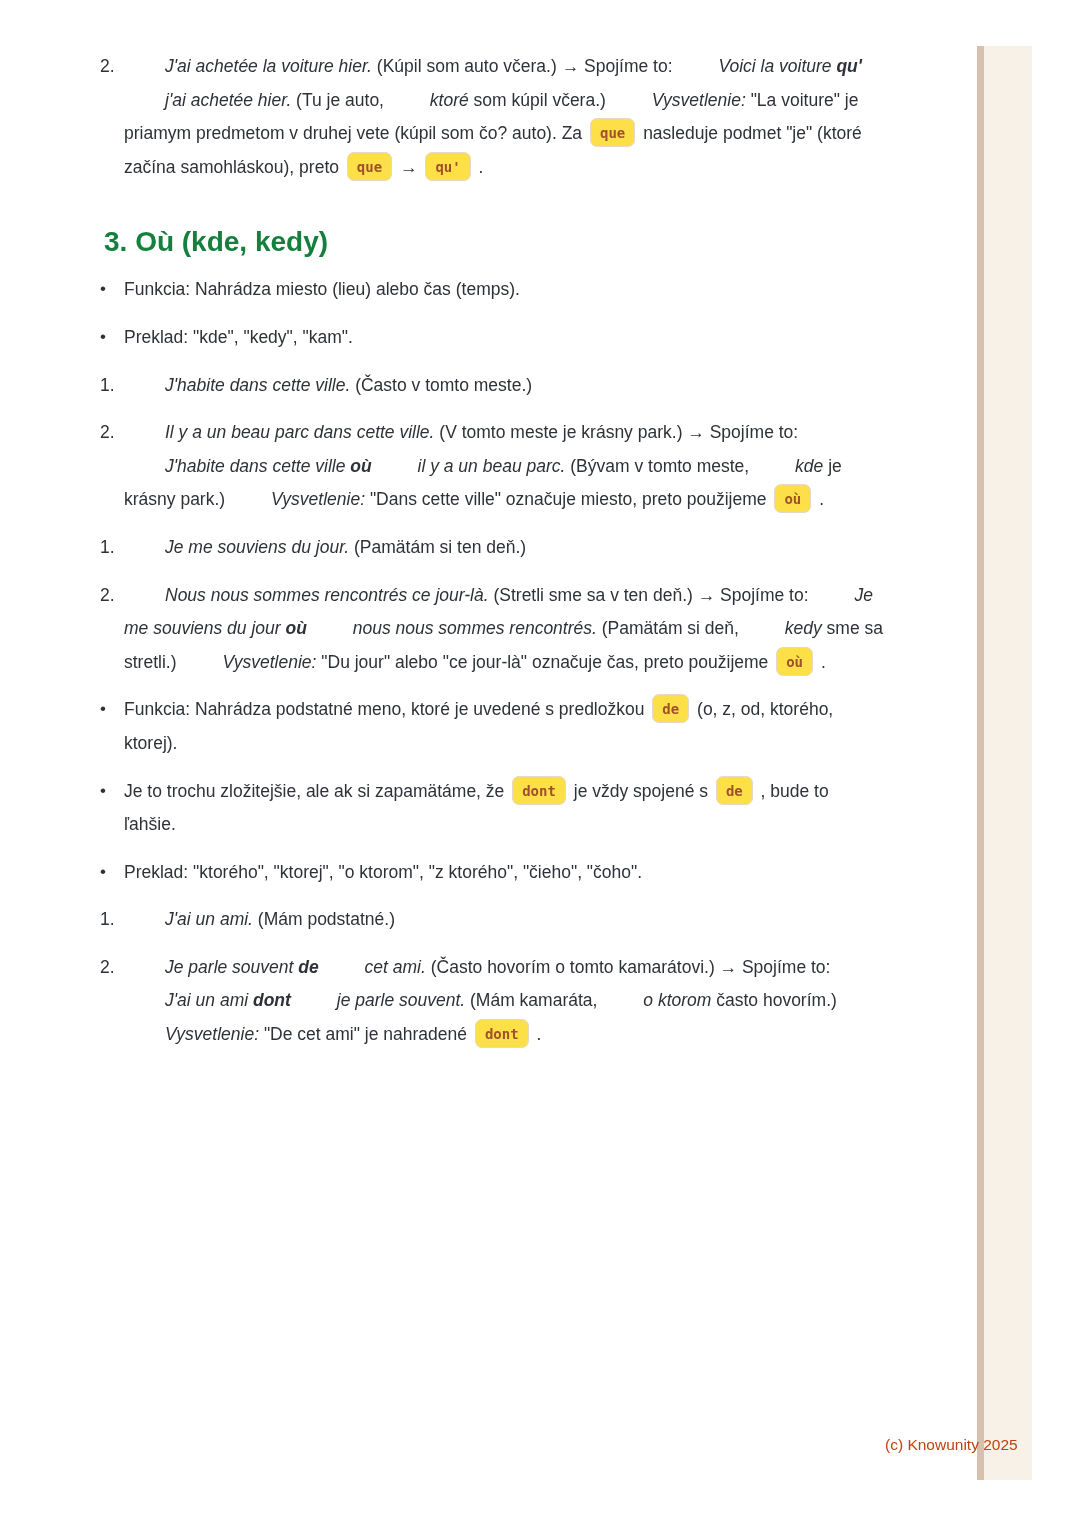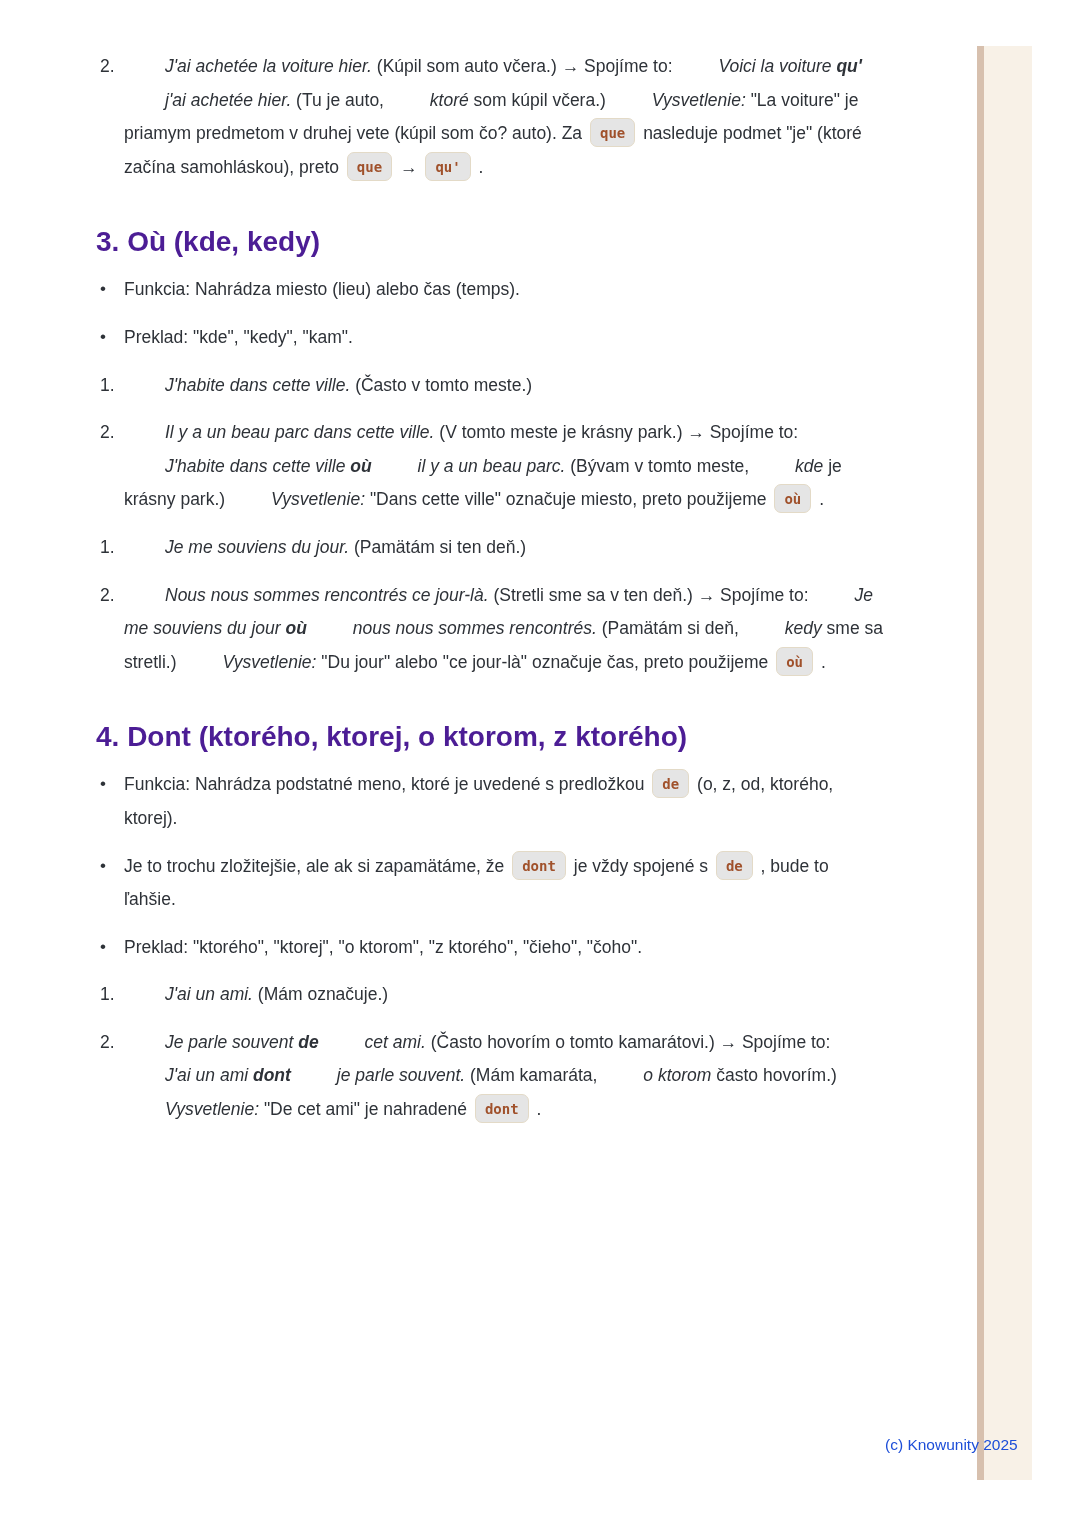--- a/index.html
+++ b/index.html
@@ -16,23 +16,23 @@
     position: absolute;
     left: 92px;
     top: 36px;
     width: 792px;
     font-size: 17.5px;
     line-height: 1.92;
   }
   .h2 {
     font-size: 28px;
     font-weight: 700;
-    color: #4c1d95;
+    color: #15803d;
     line-height: 1.25;
-    margin: 40px 0 10px 4px;
+    margin: 40px 0 10px 12px;
   }
   .h4 {
     font-size: 19px;
     font-weight: 700;
     color: #25282d;
     line-height: 1.4;
     margin: 38px 0 10px 0;
   }
   .li {
     display: flex;
@@ -51,21 +51,21 @@
   .seg-i { font-style: italic; margin-left: 41px; }
   .seg-b { font-weight: 400; }
   .seg-bi { font-weight: 700; font-style: italic; }
   .chip {
     display: inline-block;
     font-family: "DejaVu Sans Mono", "Liberation Mono", monospace;
     font-size: 14px;
     font-weight: 700;
     line-height: 1;
     padding: 7px 9px 6px 9px;
-    background: #e5e5e5;
+    background: #fde047;
     border: 1px solid #e3dac7;
     border-radius: 7px;
     color: #a0512b;
     margin: 0 3px;
     vertical-align: 1px;
     white-space: nowrap;
   }
   .edge-strip {
     position: absolute;
     left: 977px;
@@ -75,21 +75,21 @@
     background: #f8f1e7;
     border-left: 7px solid #d7c0ae;
     box-sizing: border-box;
     z-index: 1;
   }
   .footer-credit {
     position: absolute;
     left: 885px;
     top: 1436px;
     font-size: 15.5px;
-    color: #1d4ed8;
+    color: #c2410c;
     z-index: 2;
     white-space: nowrap;
   }
 </style>
 </head>
 <body>
 
 <div class="content">
     <div class="li">
       <span class="marker">2.</span>
@@ -113,36 +113,35 @@
       <span class="li-body"><span class="seg-i">Il y a un beau parc dans cette ville.</span><span class="seg-r"> (V tomto meste je krásny park.) → Spojíme to: </span><span class="seg-i">J'habite dans cette ville </span><span class="seg-bi">où</span><span class="seg-i"> il y a un beau parc.</span><span class="seg-r"> (Bývam v tomto meste, </span><span class="seg-i">kde</span><span class="seg-r"> je krásny park.) </span><span class="seg-i">Vysvetlenie:</span><span class="seg-r"> "Dans cette ville" označuje miesto, preto použijeme </span><code class="chip">où</code><span class="seg-r"> .</span></span>
     </div>
     <div class="li">
       <span class="marker">1.</span>
       <span class="li-body"><span class="seg-i">Je me souviens du jour.</span><span class="seg-r"> (Pamätám si ten deň.)</span></span>
     </div>
     <div class="li">
       <span class="marker">2.</span>
       <span class="li-body"><span class="seg-i">Nous nous sommes rencontrés ce jour-là.</span><span class="seg-r"> (Stretli sme sa v ten deň.) → Spojíme to: </span><span class="seg-i">Je me souviens du jour </span><span class="seg-bi">où</span><span class="seg-i"> nous nous sommes rencontrés.</span><span class="seg-r"> (Pamätám si deň, </span><span class="seg-i">kedy</span><span class="seg-r"> sme sa stretli.) </span><span class="seg-i">Vysvetlenie:</span><span class="seg-r"> "Du jour" alebo "ce jour-là" označuje čas, preto použijeme </span><code class="chip">où</code><span class="seg-r"> .</span></span>
     </div>
-    <div class="h2">4. Dont (ktorého, ktorej, o ktorom, z ktorého)</div>
     <div class="li">
       <span class="marker bullet">•</span>
       <span class="li-body"><span class="seg-b">Funkcia:</span><span class="seg-r"> Nahrádza podstatné meno, ktoré je uvedené s predložkou </span><code class="chip">de</code><span class="seg-r"> (o, z, od, ktorého, ktorej).</span></span>
     </div>
     <div class="li">
       <span class="marker bullet">•</span>
       <span class="li-body"><span class="seg-r">Je to trochu zložitejšie, ale ak si zapamätáme, že </span><code class="chip">dont</code><span class="seg-r"> je vždy spojené s </span><code class="chip">de</code><span class="seg-r"> , bude to ľahšie.</span></span>
     </div>
     <div class="li">
       <span class="marker bullet">•</span>
       <span class="li-body"><span class="seg-b">Preklad:</span><span class="seg-r"> "ktorého", "ktorej", "o ktorom", "z ktorého", "čieho", "čoho".</span></span>
     </div>
     <div class="li">
       <span class="marker">1.</span>
-      <span class="li-body"><span class="seg-i">J'ai un ami.</span><span class="seg-r"> (Mám označuje.)</span></span>
+      <span class="li-body"><span class="seg-i">J'ai un ami.</span><span class="seg-r"> (Mám podstatné.)</span></span>
     </div>
     <div class="li">
       <span class="marker">2.</span>
       <span class="li-body"><span class="seg-i">Je parle souvent </span><span class="seg-bi">de</span><span class="seg-i"> cet ami.</span><span class="seg-r"> (Často hovorím o tomto kamarátovi.) → Spojíme to: </span><span class="seg-i">J'ai un ami </span><span class="seg-bi">dont</span><span class="seg-i"> je parle souvent.</span><span class="seg-r"> (Mám kamaráta, </span><span class="seg-i">o ktorom</span><span class="seg-r"> často hovorím.) </span><span class="seg-i">Vysvetlenie:</span><span class="seg-r"> "De cet ami" je nahradené </span><code class="chip">dont</code><span class="seg-r"> .</span></span>
     </div>
   </div>
 
 <div class="edge-strip"></div>
 
 <div class="footer-credit">(c) Knowunity 2025</div>

